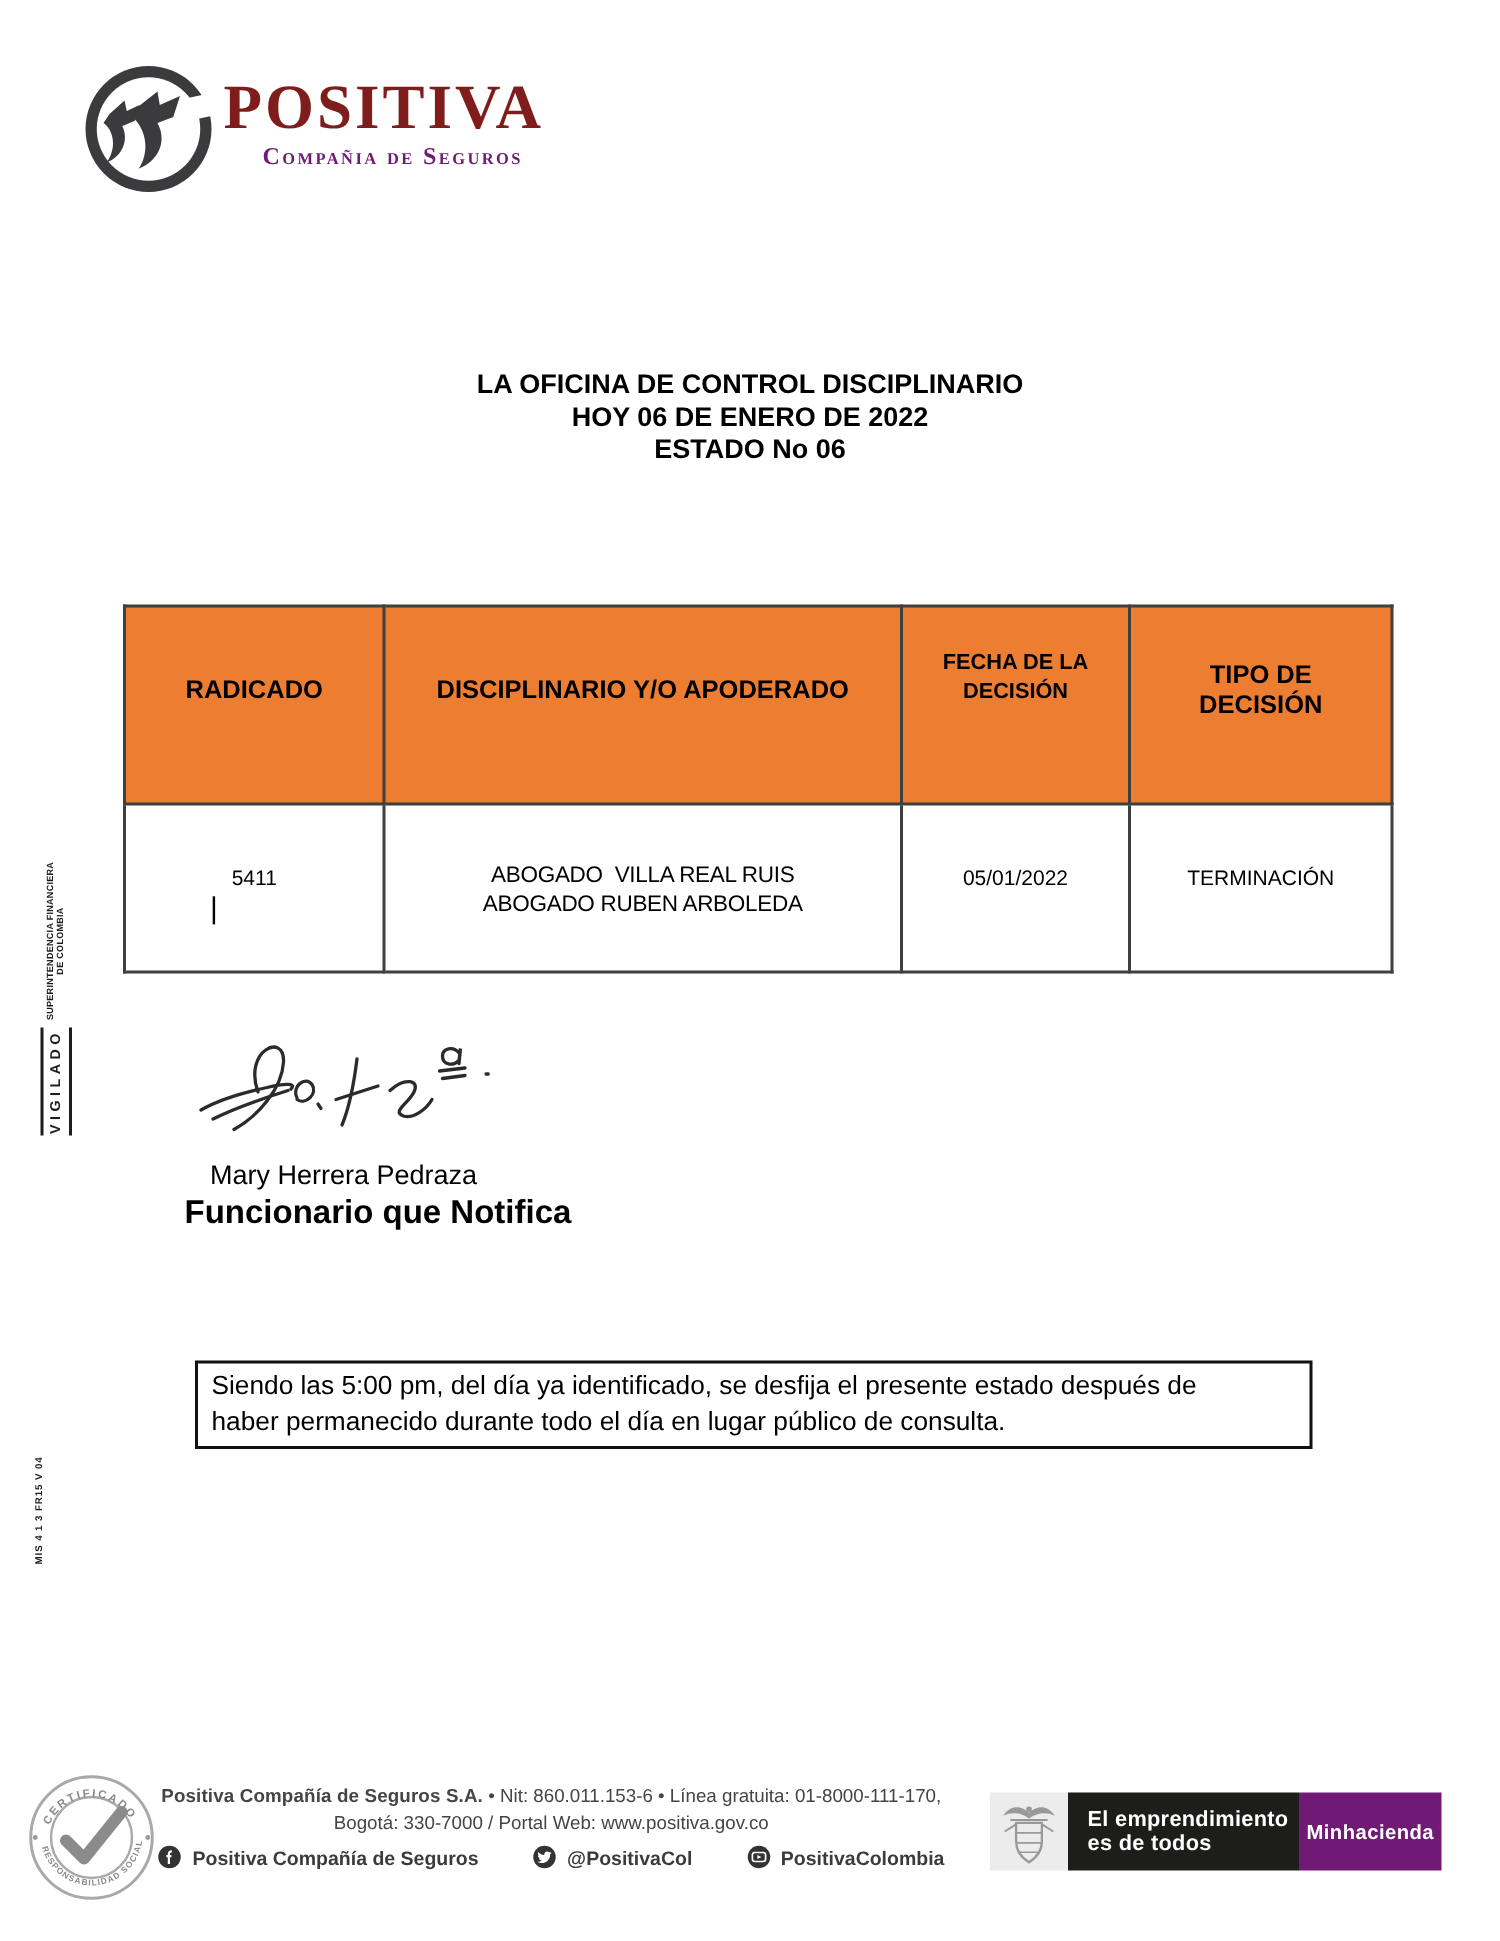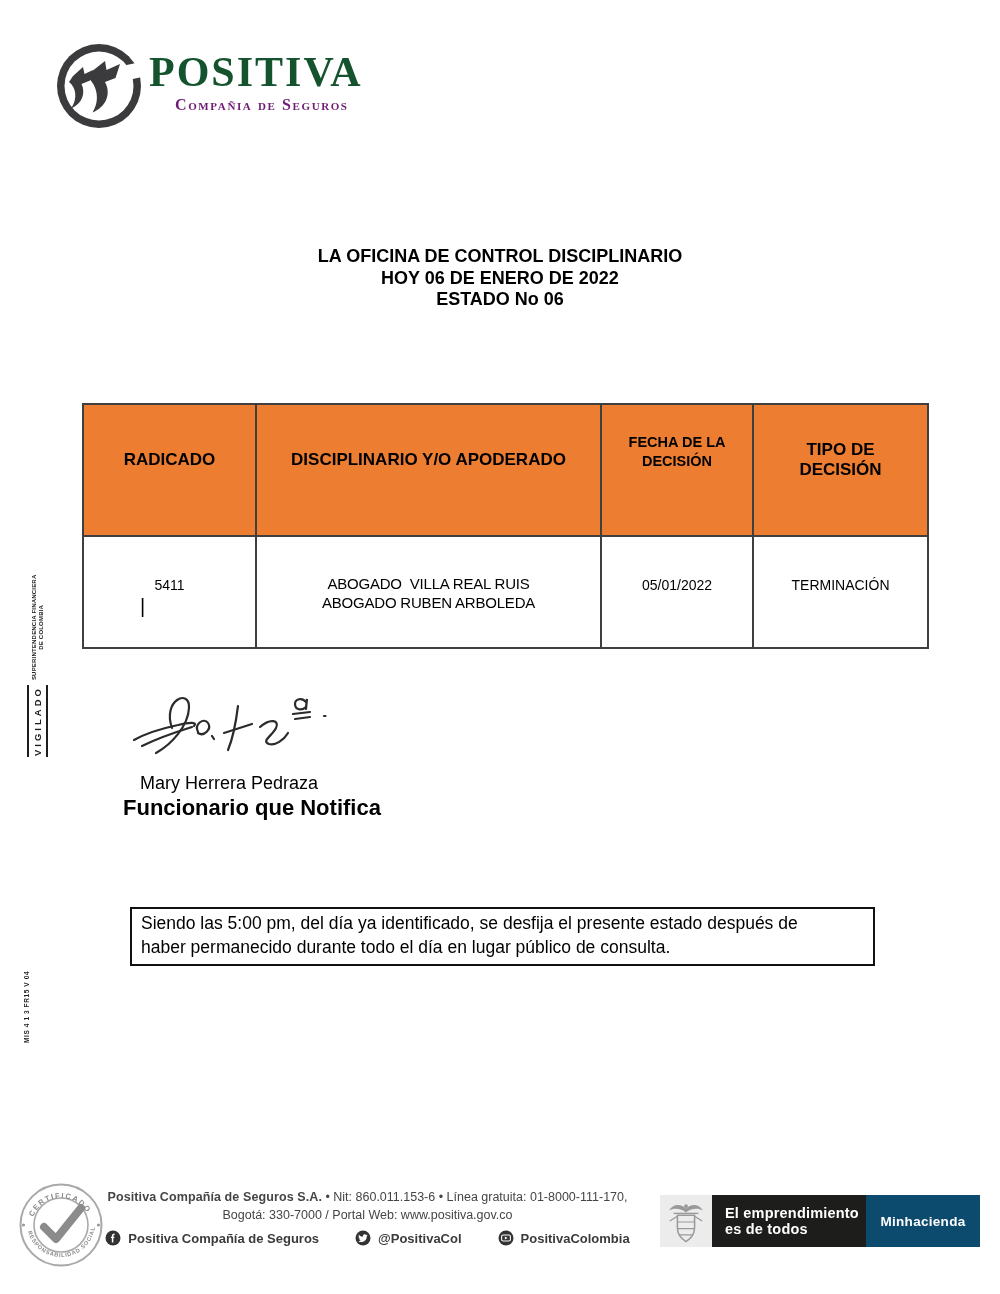--- a/index.html
+++ b/index.html
@@ -5,21 +5,21 @@
   html,body{margin:0;padding:0;background:#fff;}
   .page{
     position:relative;width:1000px;height:1294px;margin:0 auto;background:#fff;
     font-family:"Liberation Sans","DejaVu Sans",sans-serif;color:#000;overflow:hidden;
   }
   
   .brand{position:absolute;left:55px;top:42px;display:flex;align-items:flex-start;}
   .brand-icon{width:88px;height:88px;flex:0 0 auto;}
   .brand-text{margin-left:6px;padding-top:8px;}
   .brand-word{font-family:"Liberation Serif","DejaVu Serif",serif;font-size:42px;line-height:44px;
-    letter-spacing:2px;color:#14532d;font-weight:600;}
+    letter-spacing:2px;color:#7f1d1d;font-weight:600;}
   .brand-sub{font-family:"Liberation Serif","DejaVu Serif",serif;font-size:16px;letter-spacing:1.6px;
     color:#701a75;margin-top:2px;margin-left:12px;font-variant:small-caps;font-weight:600;text-align:center;}
   
   .title-block{position:absolute;left:0;right:0;top:246px;text-align:center;font-weight:bold;
     font-size:18px;line-height:21.5px;}
   
   table.estado{position:absolute;left:82px;top:403px;width:845px;border-collapse:collapse;
     table-layout:fixed;}
   table.estado td{border:2px solid #3f3f3f;text-align:center;vertical-align:middle;}
   tr.hdr td{height:94px;font-weight:bold;font-size:17px;padding:0 6px 20px 6px;}
@@ -53,21 +53,21 @@
   .fi-line1{font-size:12.5px;white-space:nowrap;}
   .fi-line1 b{letter-spacing:0.1px;}
   .fi-line2{font-size:12.5px;margin-top:4px;}
   .fi-social{margin-top:8px;display:flex;justify-content:center;gap:36px;align-items:center;}
   .soc-item{display:flex;align-items:center;gap:7px;font-size:13px;font-weight:bold;color:#3b3b3d;}
   .gov-block{position:absolute;left:660px;top:1195px;display:flex;height:52px;}
   .gov-escudo{width:52px;height:52px;background:#ececec;display:flex;align-items:center;justify-content:center;}
   .gov-black{width:154px;height:52px;background:#1d1d1b;color:#fff;display:flex;flex-direction:column;
     justify-content:center;padding-left:13px;box-sizing:border-box;font-weight:bold;
     font-size:14.5px;line-height:16px;letter-spacing:0.2px;}
-  .gov-gray{width:114px;height:52px;background:#0c4a6e;color:#fff;display:flex;align-items:center;
+  .gov-gray{width:95px;height:52px;background:#701a75;color:#fff;display:flex;align-items:center;
     justify-content:center;font-size:13.5px;font-weight:bold;letter-spacing:0.3px;}
 </style>
 </head>
 <body>
 
 <div class="page">
 
   <div class="brand">
     <svg class="brand-icon" viewBox="0 0 88 88">
       <circle cx="44" cy="44" r="42" fill="#3b3b3d"></circle>

